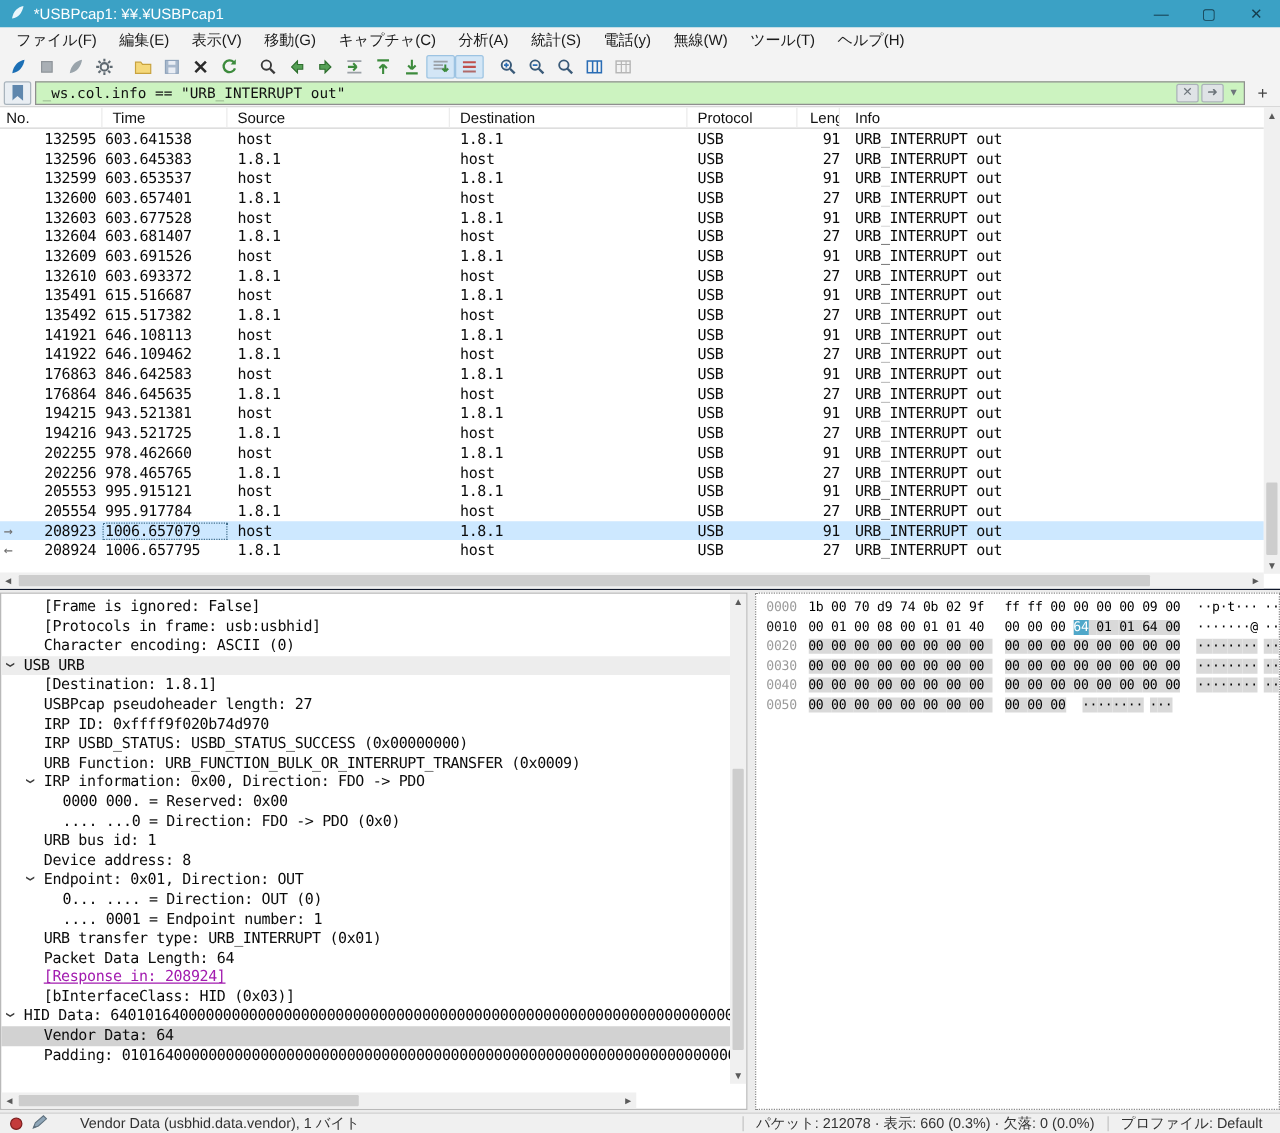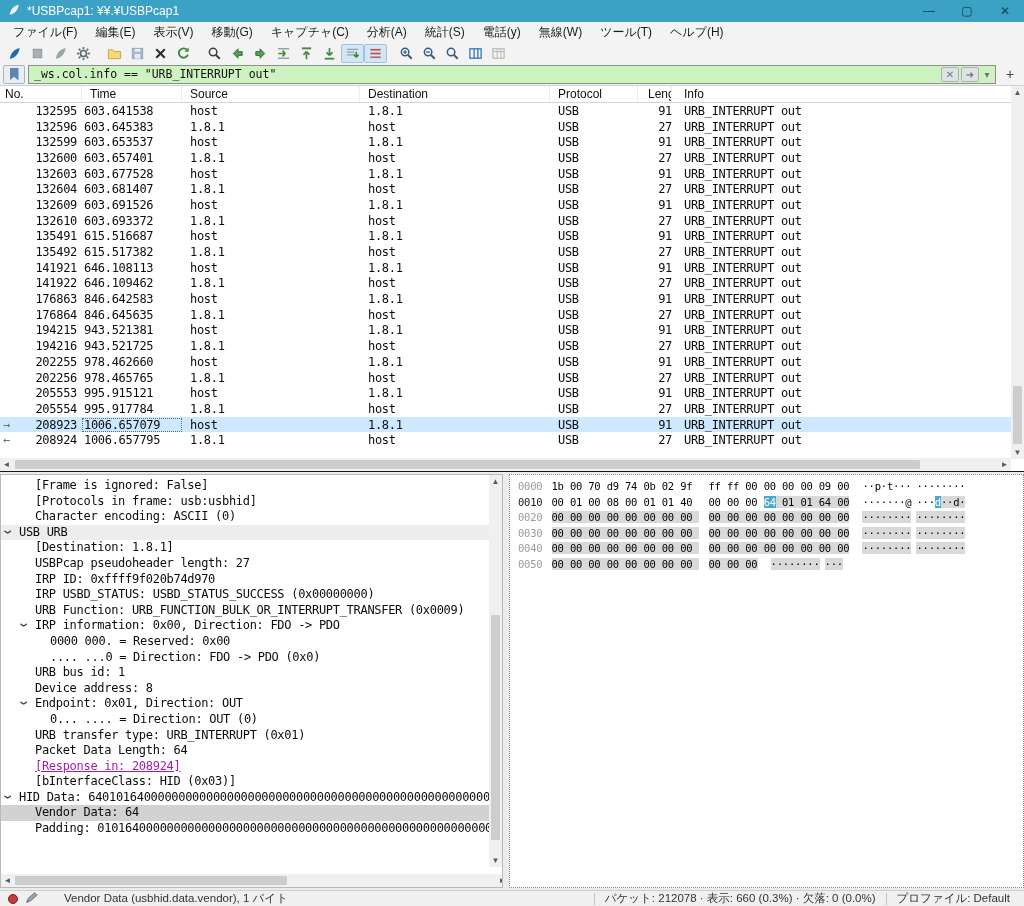--- a/index.html
+++ b/index.html
@@ -73,21 +73,21 @@
   
   .vscroll { position:absolute; top:0; right:0; width:13px; background:#f0f0f0; }
   .hscroll { position:absolute; left:0; bottom:0; height:13px; background:#f0f0f0; }
   .sb-arrow { color:#5a5a5a; font-size:8px; line-height:13px; text-align:center; width:13px; height:13px; }
   .sb-thumb { background:#cdcdcd; border-radius:1px; position:absolute; }
   .pl-vscroll { height:373px; }
   .pl-hscroll { width:1011px; }
 
   
   .bottom { flex:1; display:flex; padding:2px 0; background:#ececec; }
-  .details-pane { width:503px; background:#fff; border:1px solid #b9b9b9; position:relative;
+  .details-pane { width:598px; background:#fff; border:1px solid #b9b9b9; position:relative;
     margin-left:0; overflow:hidden; }
   .vsplit { width:6px; }
   .hex-pane { flex:1; background:#fff; border:1px dotted #8a8a8a; position:relative;
     overflow:hidden; font-family:"DejaVu Sans Mono", monospace; font-size:10.5px;
     letter-spacing:-0.2px; padding:5px 0 0 8px; }
 
   .details-rows { position:absolute; top:3px; left:0; right:13px; }
   .drow { height:15.6px; font-family:"DejaVu Sans Mono", monospace; font-size:12px;
     letter-spacing:-0.3px; color:#0c0c0c; white-space:nowrap; overflow:hidden; position:relative; }
   .drow.bg-row { background:#ededed; }
@@ -540,20 +540,21 @@
           <div class="drow" style="padding-left: 34px;"><span class="dtext">IRP ID: 0xffff9f020b74d970</span></div>
           <div class="drow" style="padding-left: 34px;"><span class="dtext">IRP USBD_STATUS: USBD_STATUS_SUCCESS (0x00000000)</span></div>
           <div class="drow" style="padding-left: 34px;"><span class="dtext">URB Function: URB_FUNCTION_BULK_OR_INTERRUPT_TRANSFER (0x0009)</span></div>
           <div class="drow" style="padding-left: 34px;"><span class="twisty" style="left: 20px;">❯</span><span class="dtext">IRP information: 0x00, Direction: FDO -&gt; PDO</span></div>
           <div class="drow" style="padding-left: 49px;"><span class="dtext">0000 000. = Reserved: 0x00</span></div>
           <div class="drow" style="padding-left: 49px;"><span class="dtext">.... ...0 = Direction: FDO -&gt; PDO (0x0)</span></div>
           <div class="drow" style="padding-left: 34px;"><span class="dtext">URB bus id: 1</span></div>
           <div class="drow" style="padding-left: 34px;"><span class="dtext">Device address: 8</span></div>
           <div class="drow" style="padding-left: 34px;"><span class="twisty" style="left: 20px;">❯</span><span class="dtext">Endpoint: 0x01, Direction: OUT</span></div>
           <div class="drow" style="padding-left: 49px;"><span class="dtext">0... .... = Direction: OUT (0)</span></div>
+          <div class="drow" style="padding-left: 49px;"><span class="dtext">.... 0001 = Endpoint number: 1</span></div>
           <div class="drow" style="padding-left: 34px;"><span class="dtext">URB transfer type: URB_INTERRUPT (0x01)</span></div>
           <div class="drow" style="padding-left: 34px;"><span class="dtext">Packet Data Length: 64</span></div>
           <div class="drow link" style="padding-left: 34px;"><span class="dtext">[Response in: 208924]</span></div>
           <div class="drow" style="padding-left: 34px;"><span class="dtext">[bInterfaceClass: HID (0x03)]</span></div>
           <div class="drow" style="padding-left: 18px;"><span class="twisty" style="left: 4px;">❯</span><span class="dtext">HID Data: 640101640000000000000000000000000000000000000000000000000000000000000000000000000000000000000000</span></div>
           <div class="drow bg-sel" style="padding-left: 34px;"><span class="dtext">Vendor Data: 64</span></div>
           <div class="drow" style="padding-left: 34px;"><span class="dtext">Padding: 01016400000000000000000000000000000000000000000000000000000000000000000000000000000000000000000000</span></div>
         </div>
       <div class="vscroll dp-vscroll">
         <div class="sb-arrow">▲</div>

